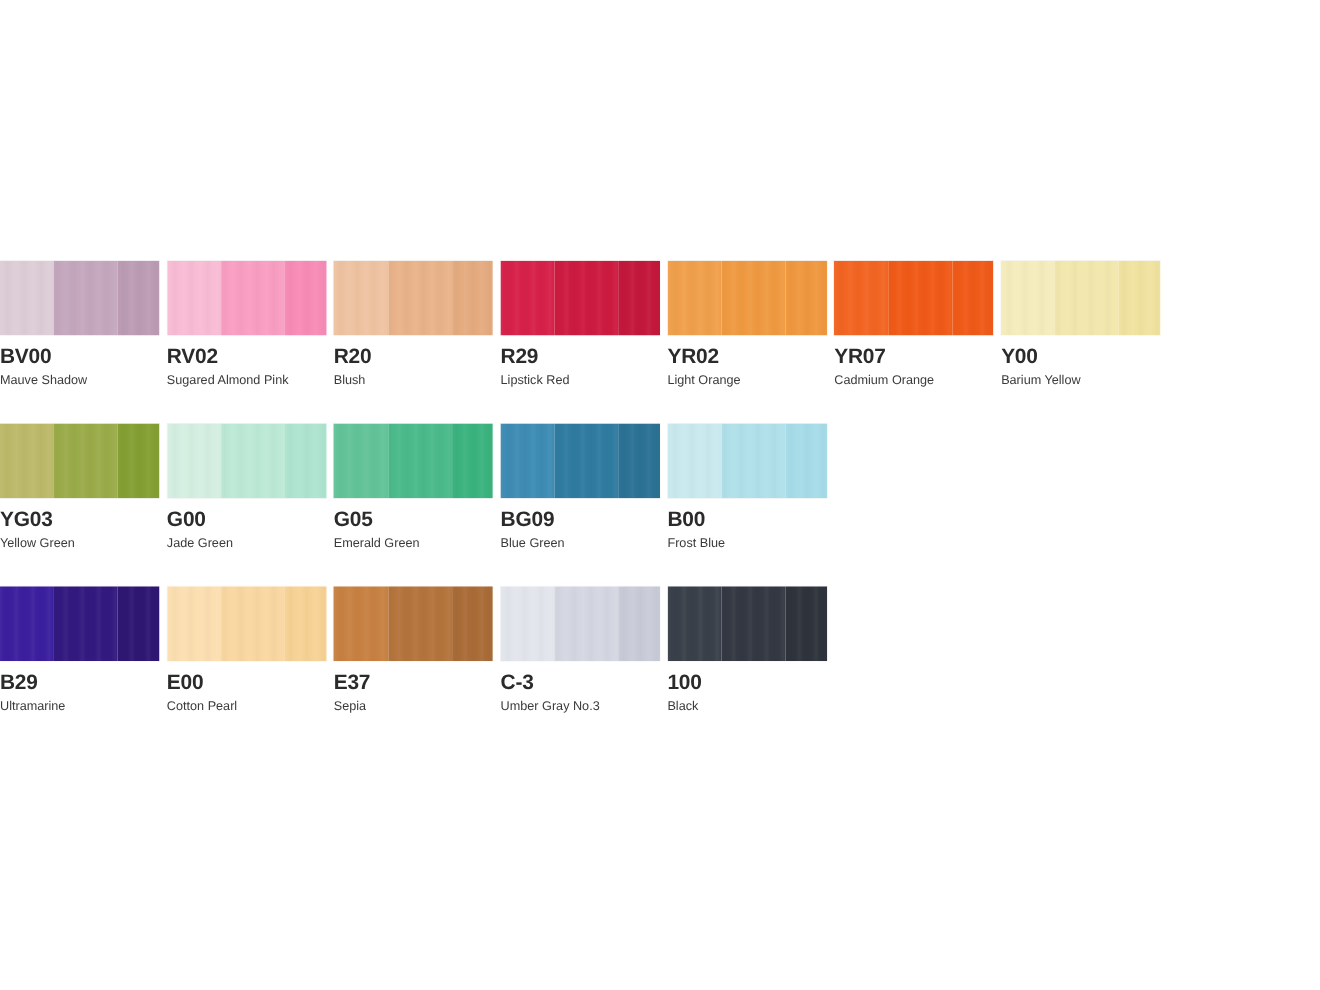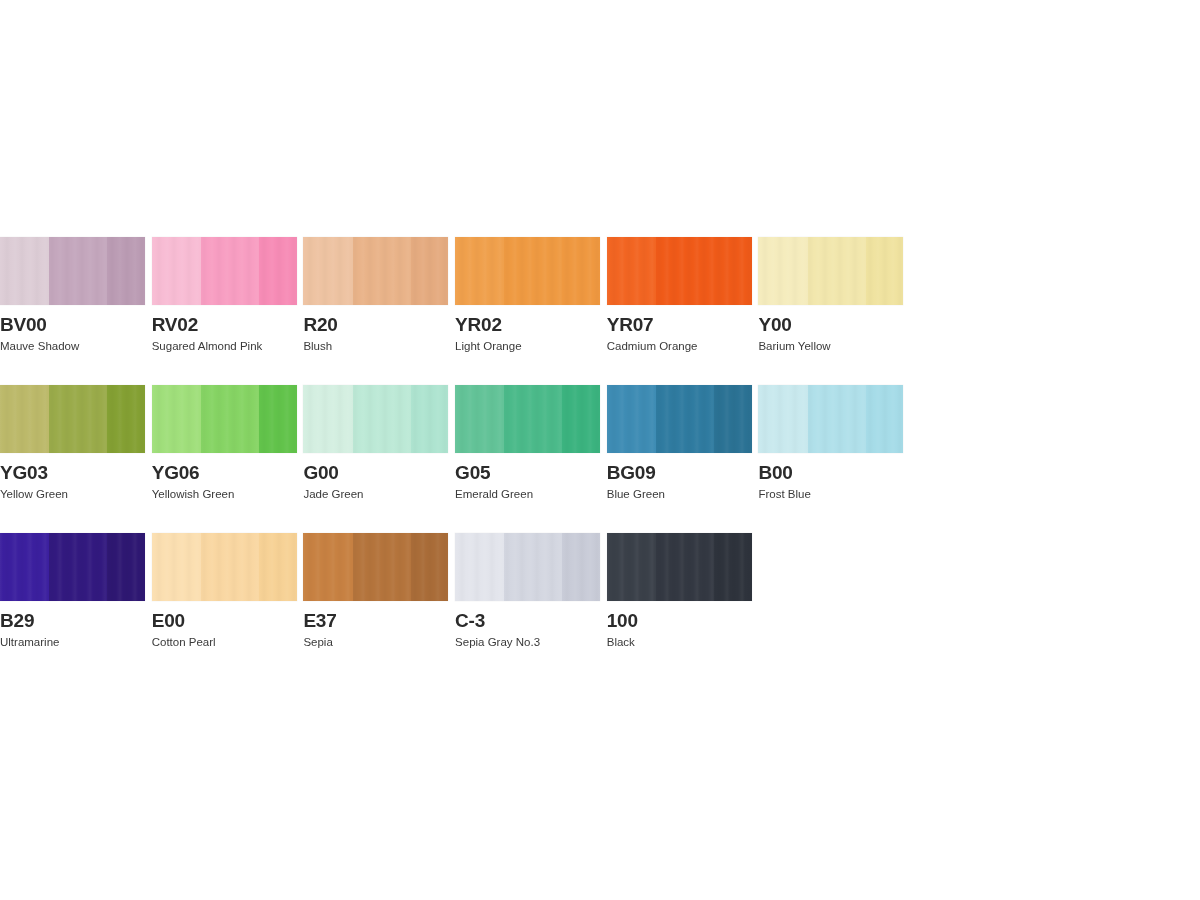--- a/index.html
+++ b/index.html
@@ -121,20 +121,30 @@
           <div class="band band-1" title="#eec3a2" style="background-color: rgb(238, 195, 162);"></div>
           <div class="band band-2" title="#e9b389" style="background-color: rgb(233, 179, 137);"></div>
           <div class="band band-3" title="#e5ab80" style="background-color: rgb(229, 171, 128);"></div>
           <div class="chip-texture"></div>
         </div>
         <div class="swatch-code">R20</div>
         <div class="swatch-name">Blush</div>
       </div>
       <div class="swatch-cell">
         <div class="swatch-chip">
+          <div class="band band-1" title="#d6214a" style="background-color: rgb(214, 33, 74);"></div>
+          <div class="band band-2" title="#cd1b40" style="background-color: rgb(205, 27, 64);"></div>
+          <div class="band band-3" title="#c3183b" style="background-color: rgb(195, 24, 59);"></div>
+          <div class="chip-texture"></div>
+        </div>
+        <div class="swatch-code">R29</div>
+        <div class="swatch-name">Lipstick Red</div>
+      </div>
+      <div class="swatch-cell">
+        <div class="swatch-chip">
           <div class="band band-1" title="#f0a04c" style="background-color: rgb(240, 160, 76);"></div>
           <div class="band band-2" title="#ef9a42" style="background-color: rgb(239, 154, 66);"></div>
           <div class="band band-3" title="#ef9840" style="background-color: rgb(239, 152, 64);"></div>
           <div class="chip-texture"></div>
         </div>
         <div class="swatch-code">YR02</div>
         <div class="swatch-name">Light Orange</div>
       </div>
       <div class="swatch-cell">
         <div class="swatch-chip">
@@ -163,30 +173,20 @@
           <div class="band band-1" title="#bcb96a" style="background-color: rgb(188, 185, 106);"></div>
           <div class="band band-2" title="#9aab4a" style="background-color: rgb(154, 171, 74);"></div>
           <div class="band band-3" title="#84a033" style="background-color: rgb(132, 160, 51);"></div>
           <div class="chip-texture"></div>
         </div>
         <div class="swatch-code">YG03</div>
         <div class="swatch-name">Yellow Green</div>
       </div>
       <div class="swatch-cell">
         <div class="swatch-chip">
-          <div class="band band-1" title="#a0df7b" style="background-color: rgb(160, 223, 123);"></div>
-          <div class="band band-2" title="#86d464" style="background-color: rgb(134, 212, 100);"></div>
-          <div class="band band-3" title="#62c34b" style="background-color: rgb(98, 195, 75);"></div>
-          <div class="chip-texture"></div>
-        </div>
-        <div class="swatch-code">YG06</div>
-        <div class="swatch-name">Yellowish Green</div>
-      </div>
-      <div class="swatch-cell">
-        <div class="swatch-chip">
           <div class="band band-1" title="#d4efe1" style="background-color: rgb(212, 239, 225);"></div>
           <div class="band band-2" title="#bce9d6" style="background-color: rgb(188, 233, 214);"></div>
           <div class="band band-3" title="#aee4d0" style="background-color: rgb(174, 228, 208);"></div>
           <div class="chip-texture"></div>
         </div>
         <div class="swatch-code">G00</div>
         <div class="swatch-name">Jade Green</div>
       </div>
       <div class="swatch-cell">
         <div class="swatch-chip">
@@ -251,21 +251,21 @@
         <div class="swatch-name">Sepia</div>
       </div>
       <div class="swatch-cell">
         <div class="swatch-chip">
           <div class="band band-1" title="#e3e5ec" style="background-color: rgb(227, 229, 236);"></div>
           <div class="band band-2" title="#d4d7e1" style="background-color: rgb(212, 215, 225);"></div>
           <div class="band band-3" title="#c9ccd8" style="background-color: rgb(201, 204, 216);"></div>
           <div class="chip-texture"></div>
         </div>
         <div class="swatch-code">C-3</div>
-        <div class="swatch-name">Sepia Gray No.3</div>
+        <div class="swatch-name">Umber Gray No.3</div>
       </div>
       <div class="swatch-cell">
         <div class="swatch-chip">
           <div class="band band-1" title="#3a4049" style="background-color: rgb(58, 64, 73);"></div>
           <div class="band band-2" title="#333842" style="background-color: rgb(51, 56, 66);"></div>
           <div class="band band-3" title="#2e333c" style="background-color: rgb(46, 51, 60);"></div>
           <div class="chip-texture"></div>
         </div>
         <div class="swatch-code">100</div>
         <div class="swatch-name">Black</div>

